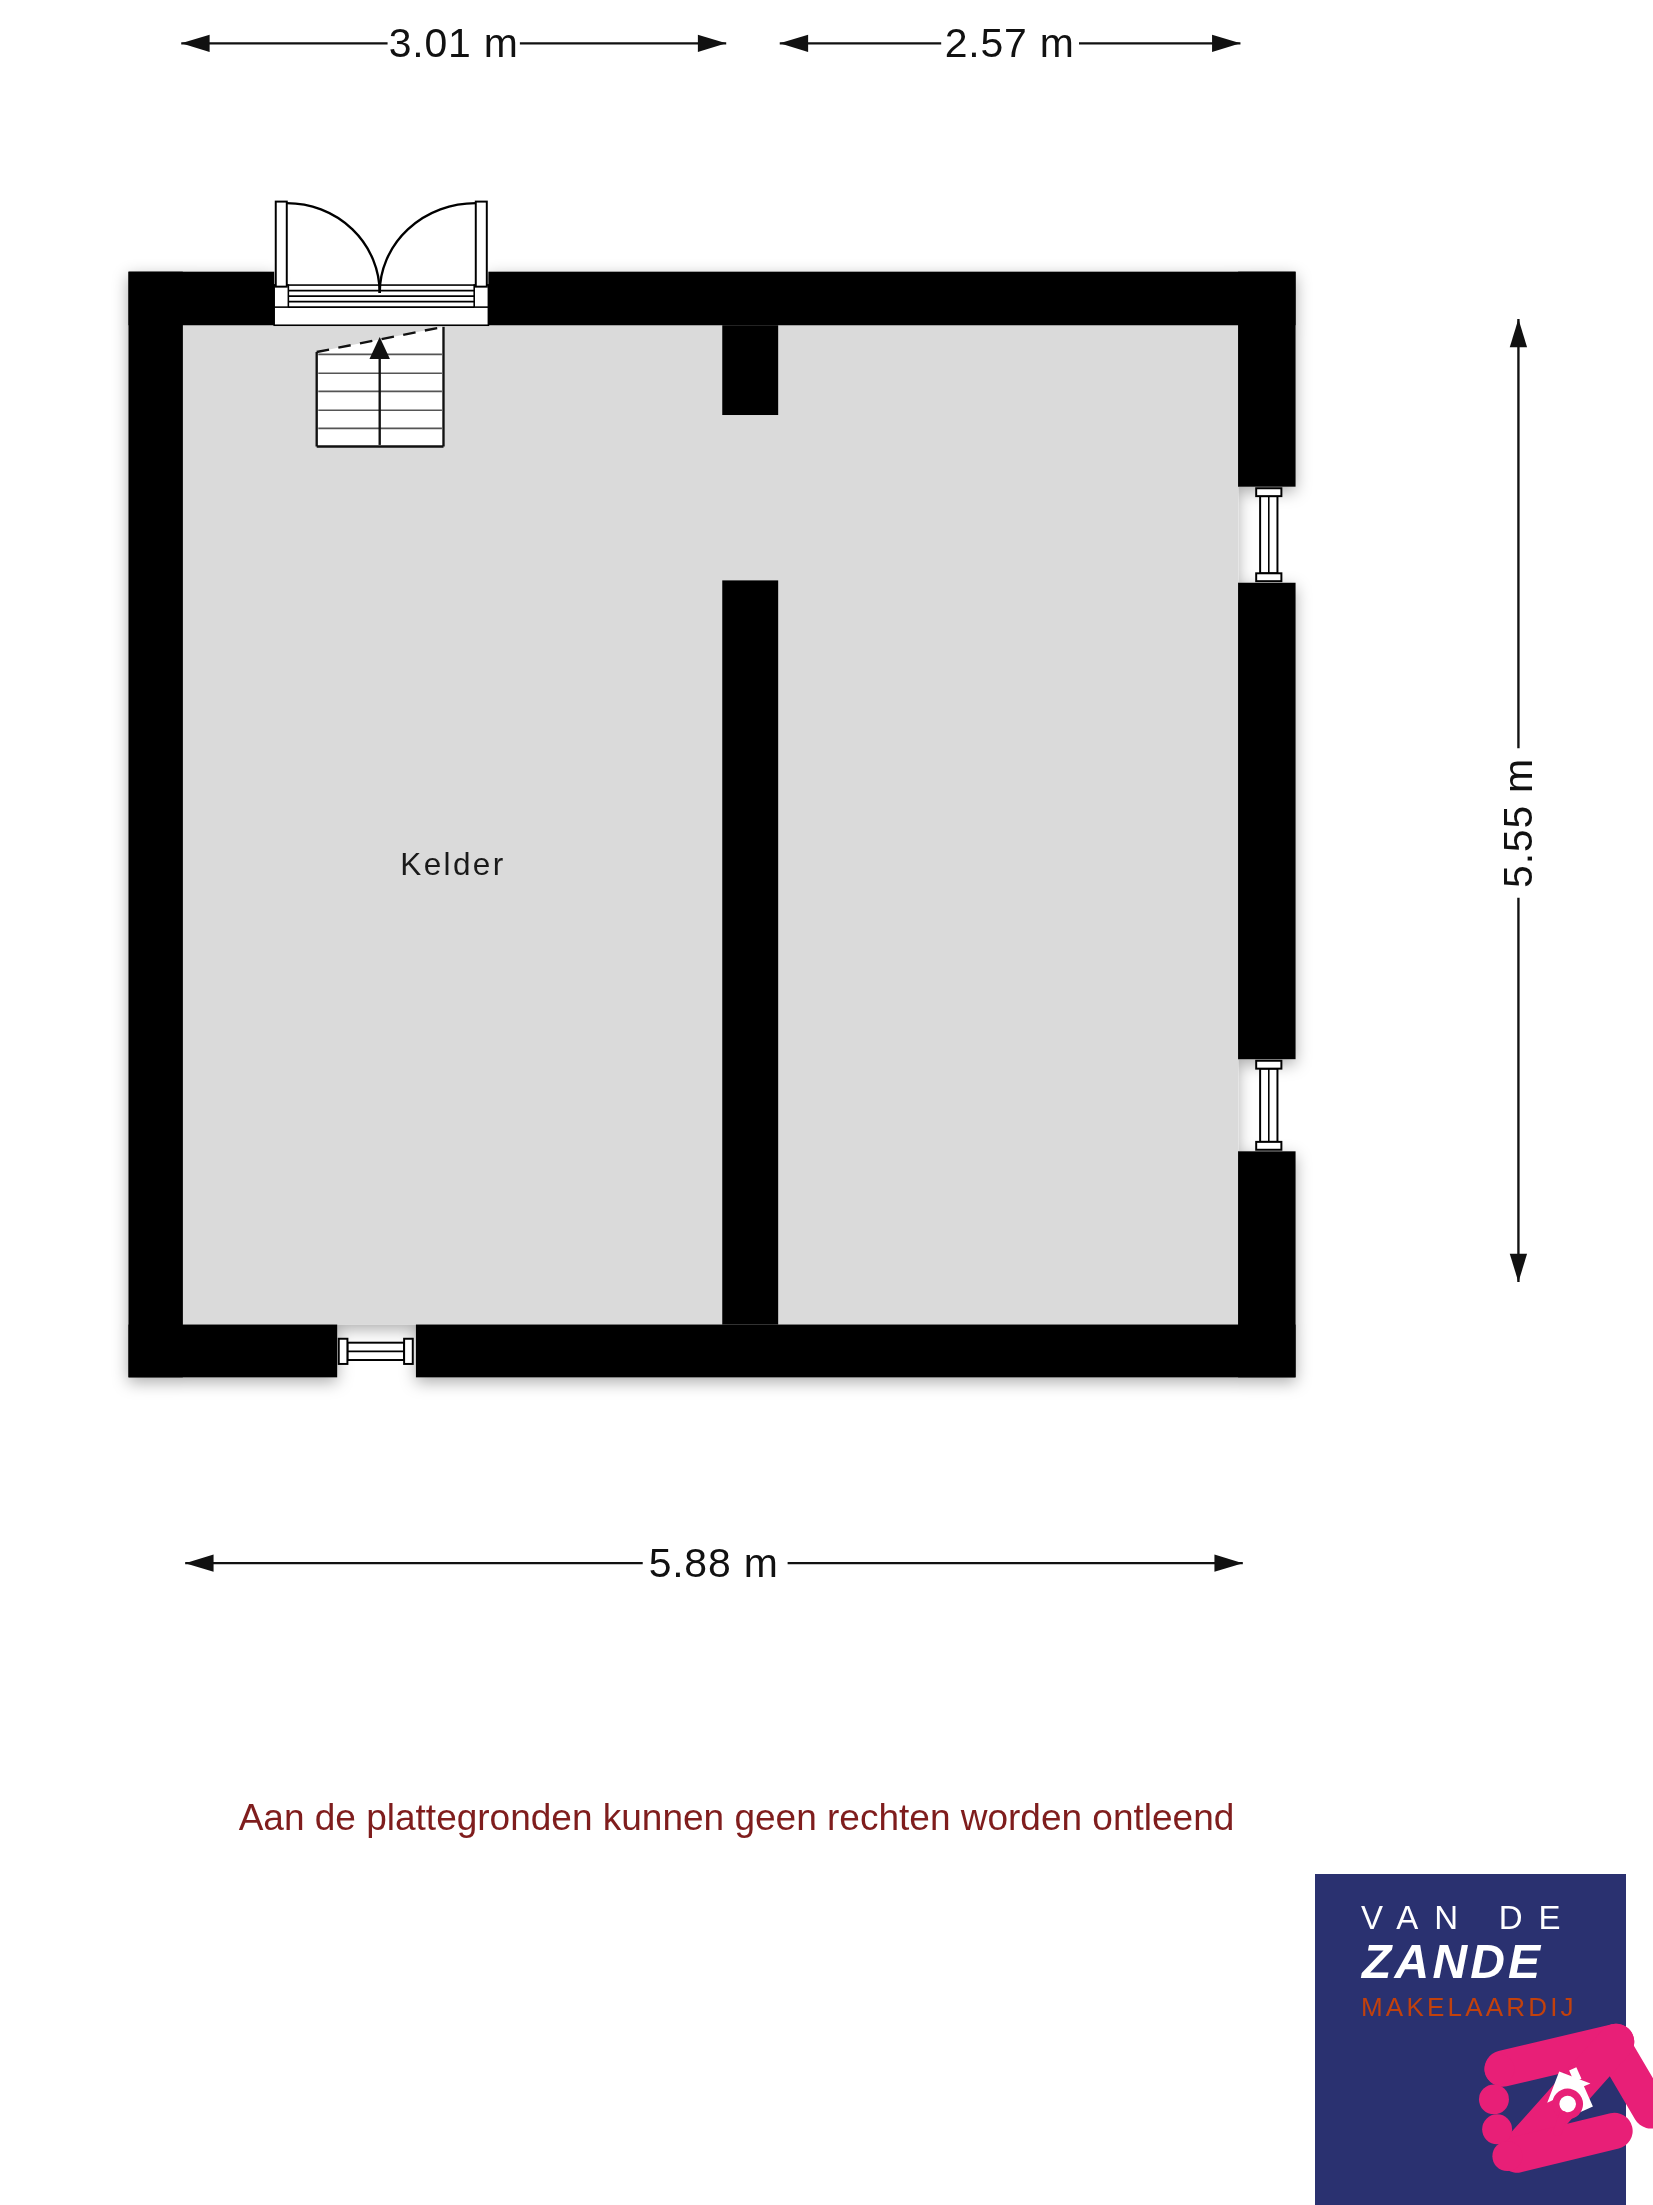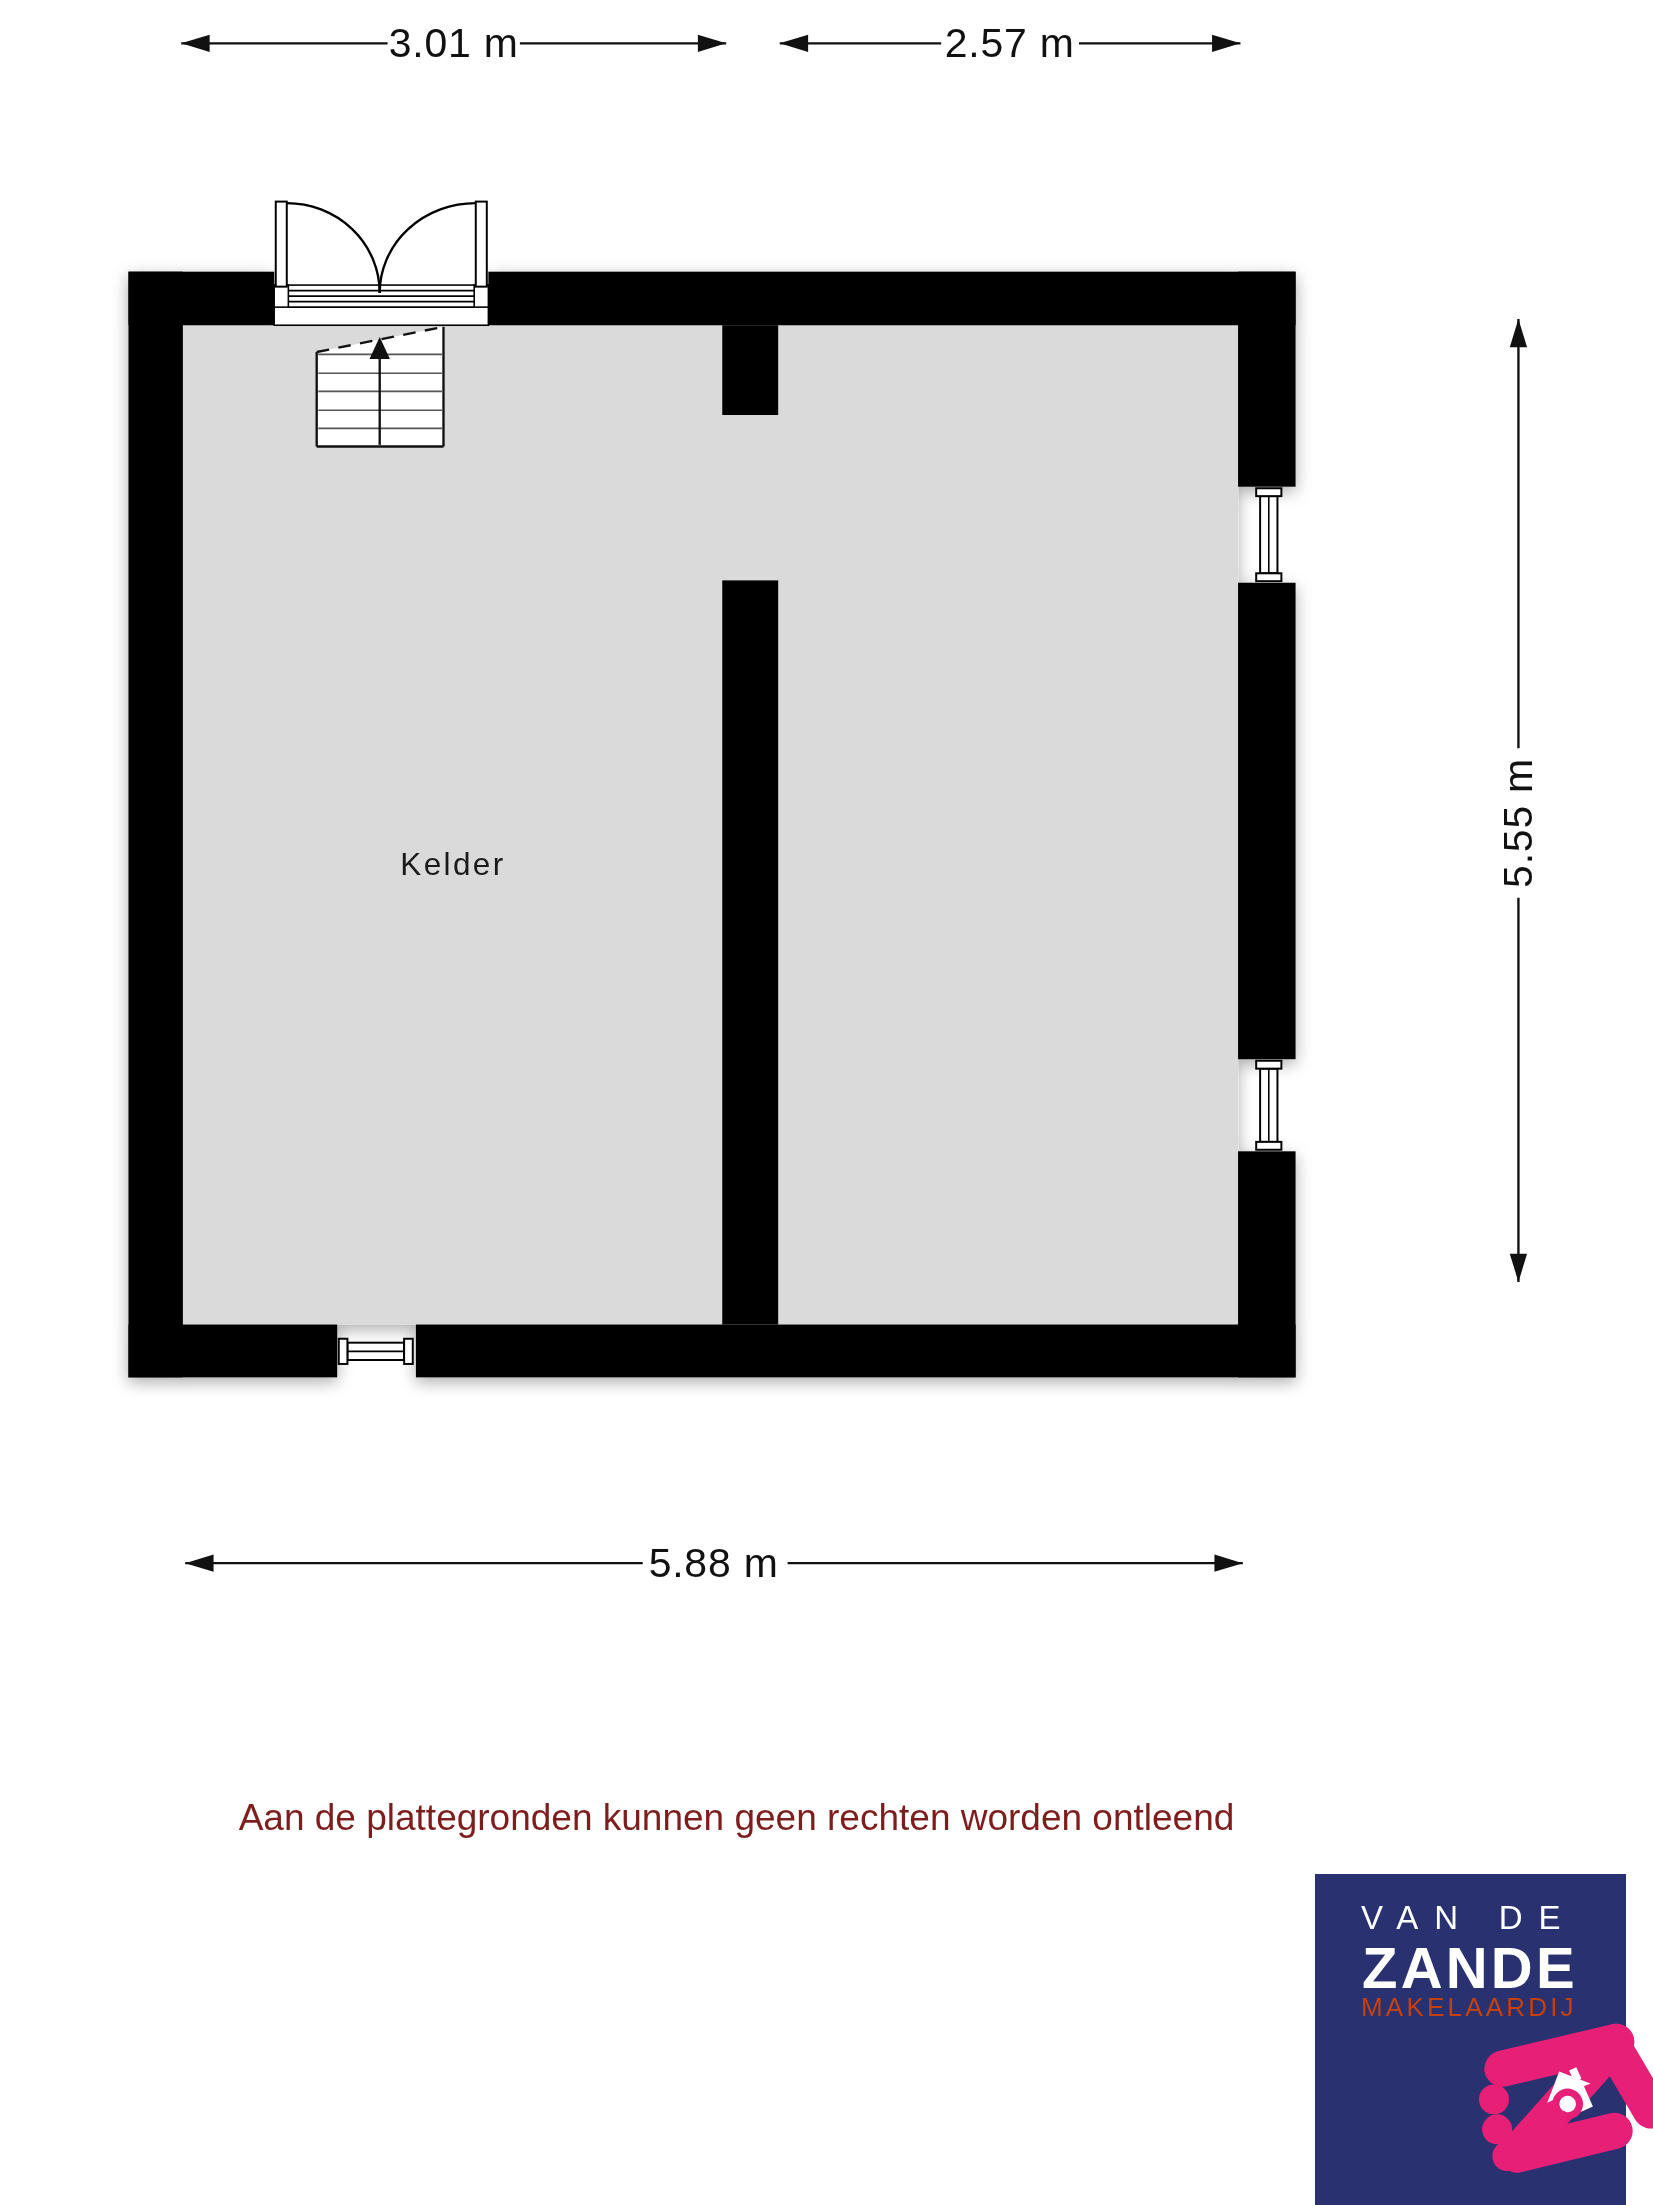--- a/index.html
+++ b/index.html
@@ -7,21 +7,21 @@
   .plan-svg{position:absolute;left:0;top:0;width:1654px;height:2205px;}
   .dim-text{font-size:52px;fill:#111;letter-spacing:1px;}
   .room-text{font-size:40px;fill:#1a1a1a;letter-spacing:3px;}
   .disclaimer{
     position:absolute;left:0;top:1771px;width:1473px;
     text-align:center;color:#7f1d1d;font-size:37px;line-height:46px;margin-top:24px;
   }
   .logo{position:absolute;left:1315px;top:1874px;width:339px;height:401px;}
   .logo-square{position:absolute;left:0;top:0;width:311px;height:331px;background:#2a3170;}
   .logo-line1{position:absolute;left:46px;top:25px;color:#fff;font-size:33px;letter-spacing:15.8px;white-space:nowrap;font-weight:400;}
-  .logo-line2{position:absolute;left:47px;top:60px;color:#fff;font-size:58px;font-weight:700;letter-spacing:3.2px;white-space:nowrap;}
+  .logo-line2{position:absolute;left:47px;top:60px;color:#fff;font-size:48px;font-weight:700;letter-spacing:3.2px;white-space:nowrap;font-style:italic;}
   .logo-line3{position:absolute;left:46px;top:118px;color:#c2410c;font-size:26px;letter-spacing:3.2px;white-space:nowrap;font-weight:400;}
   .logo-mark{position:absolute;left:0;top:0;width:339px;height:331px;}
 </style>
 </head>
 <body>
 
 <svg class="plan-svg" viewBox="0 0 2100 2800" xmlns="http://www.w3.org/2000/svg">
   <defs>
     <filter id="soft" x="-5%" y="-5%" width="110%" height="110%">
       <feDropShadow dx="0" dy="6" stdDeviation="10" flood-color="#000000" flood-opacity="0.33"></feDropShadow>

